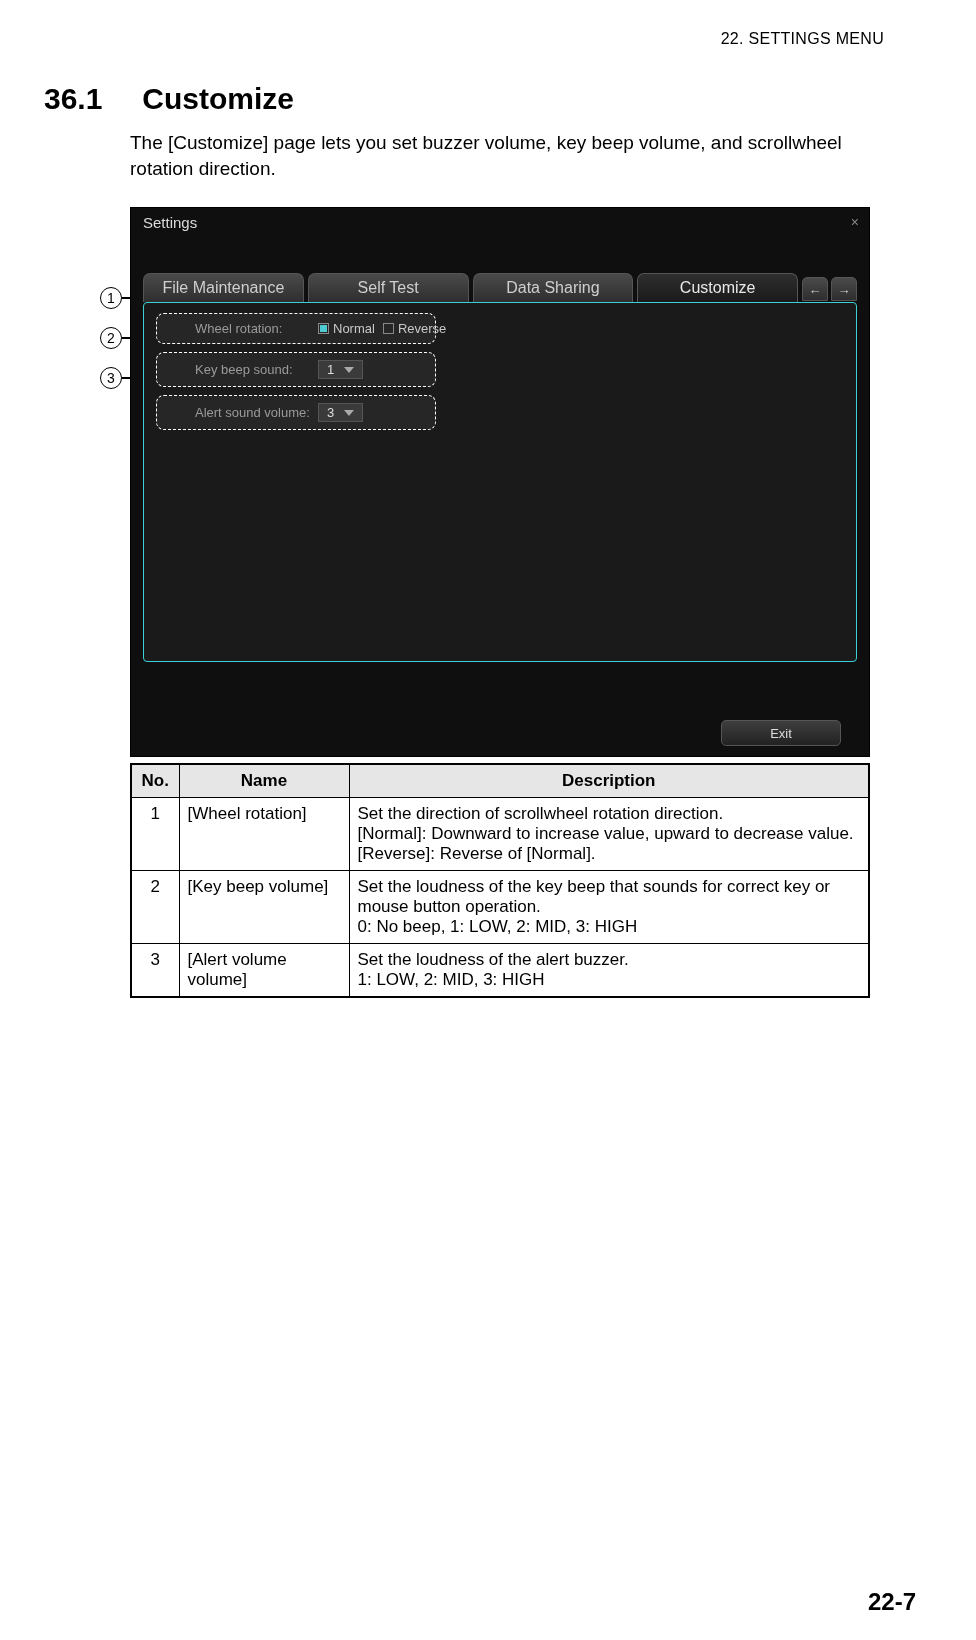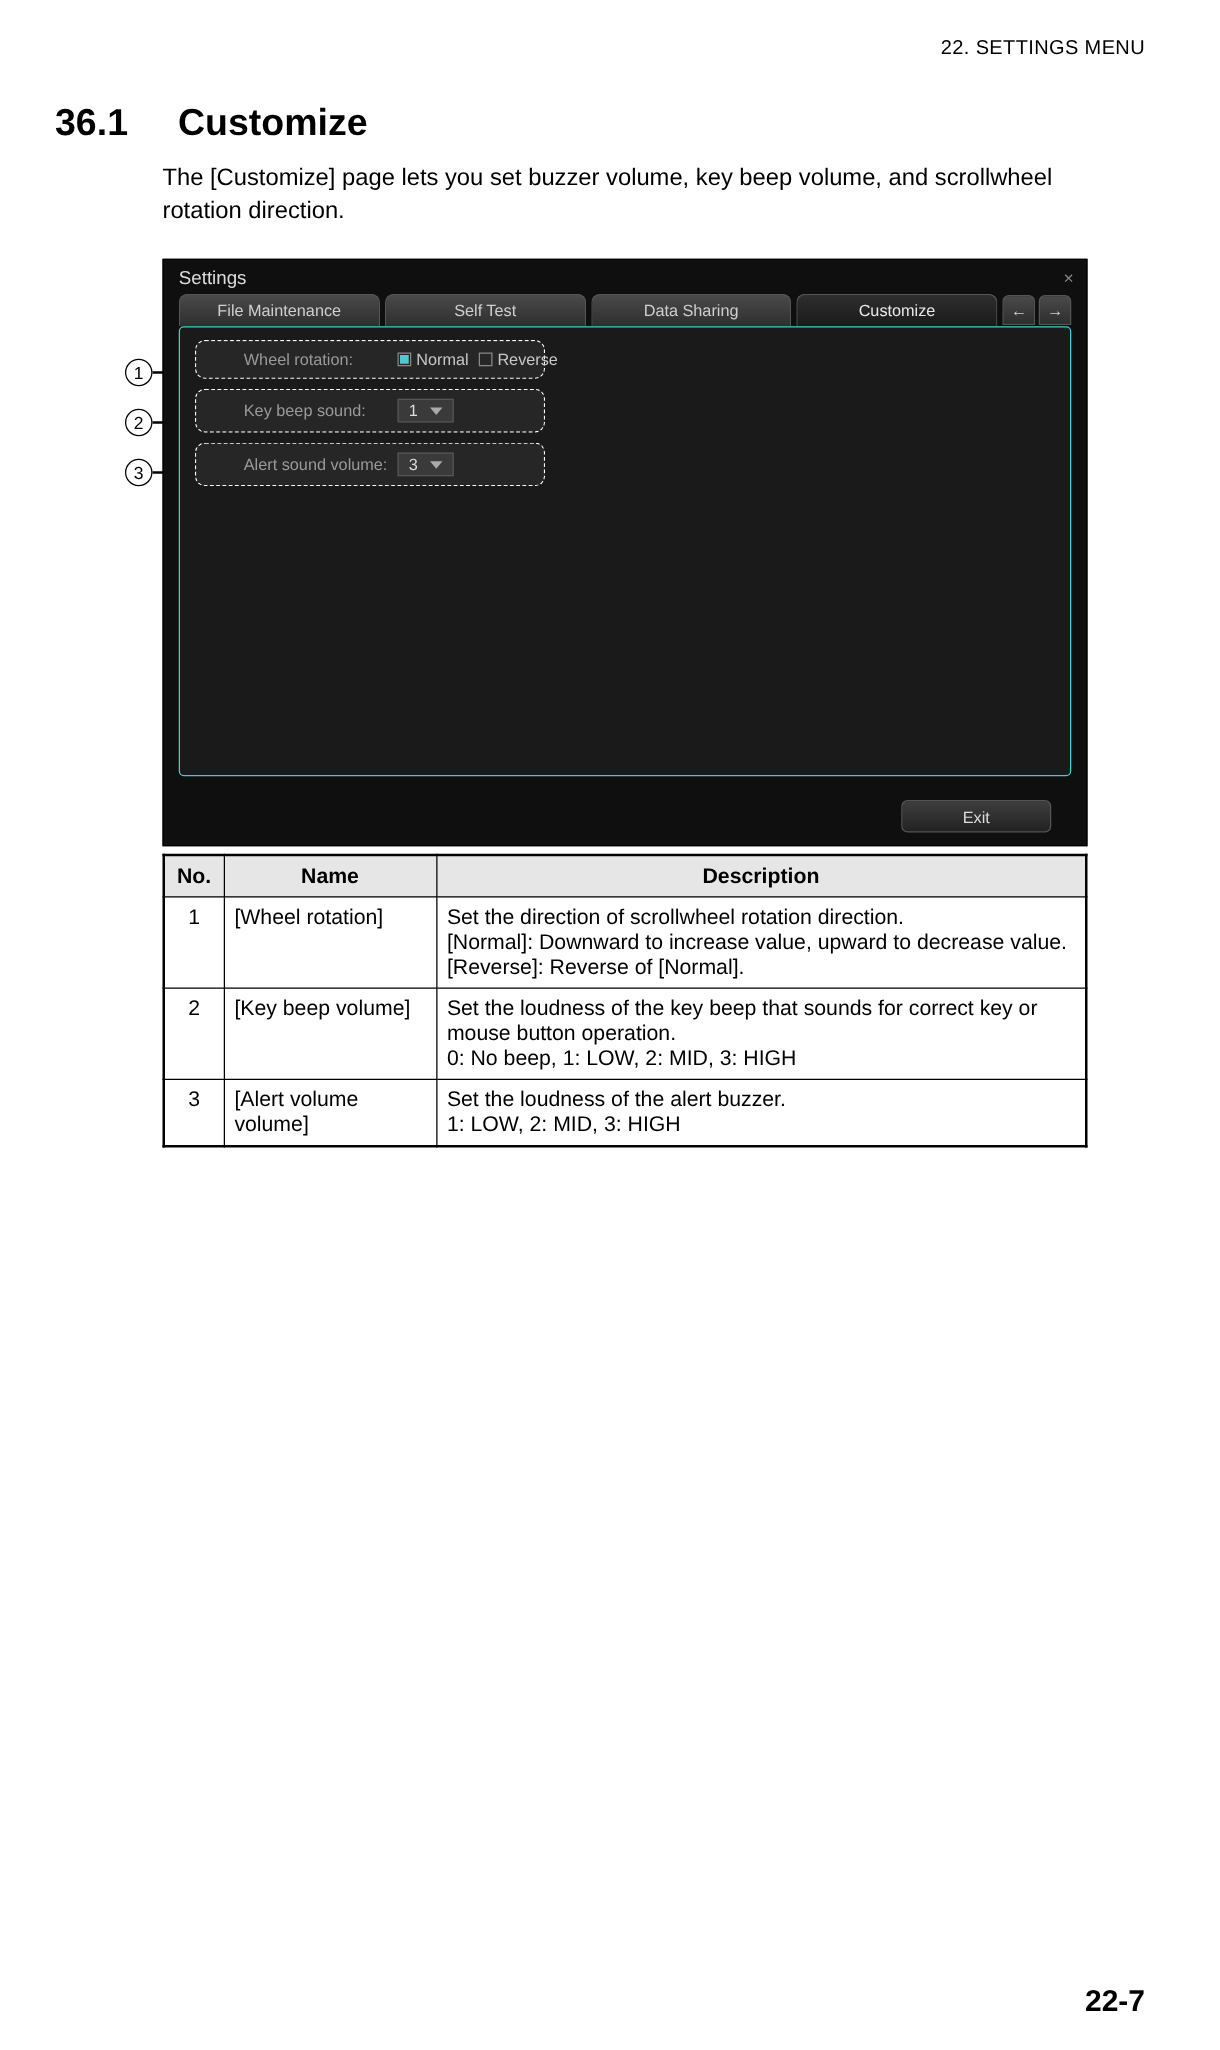--- a/index.html
+++ b/index.html
@@ -5,21 +5,21 @@
   * { box-sizing: border-box; margin: 0; padding: 0; }
   body {
     font-family: Arial, Helvetica, sans-serif;
     background: #fff;
     width: 976px;
     height: 1640px;
     position: relative;
     color: #000;
   }
   .page {
-    padding: 30px 60px 30px 44px;
+    padding: 30px 92px 30px 44px;
     position: relative;
     height: 100%;
     border-radius: 15px;
   }
 
   
   .running-head {
     text-align: right;
     font-size: 16px;
     margin-bottom: 34px;
@@ -40,21 +40,21 @@
   }
 
   
   .shot-wrap {
     margin-left: 86px;
     position: relative;
     width: 740px;
   }
   .shot {
     width: 740px;
-    height: 470px;
+    height: 550px;
     background: #0f0f0f;
     border: 1px solid #000;
     position: relative;
     overflow: hidden;
     font-family: "Segoe UI", Arial, sans-serif;
   }
   .shot-title {
     color: #dcdcdc;
     font-size: 15px;
     padding: 6px 12px 4px;
@@ -68,26 +68,27 @@
   .tabs {
     display: flex;
     padding: 0 12px;
     gap: 4px;
     align-items: flex-end;
   }
   .tab {
     flex: 1;
     background: linear-gradient(#4a4a4a,#2e2e2e);
     color: #cfcfcf;
-    font-size: 13px;
+    font-size: 16px;
     text-align: center;
     padding: 5px 4px;
     border-radius: 7px 7px 0 0;
     border: 1px solid #555;
     border-bottom: none;
+    margin-top: 38px;
   }
   .tab.active {
     background: linear-gradient(#2e2e2e,#1a1a1a);
     color: #e8e8e8;
   }
   .nav-arrows {
     display: flex;
     gap: 3px;
     padding-bottom: 1px;
   }

